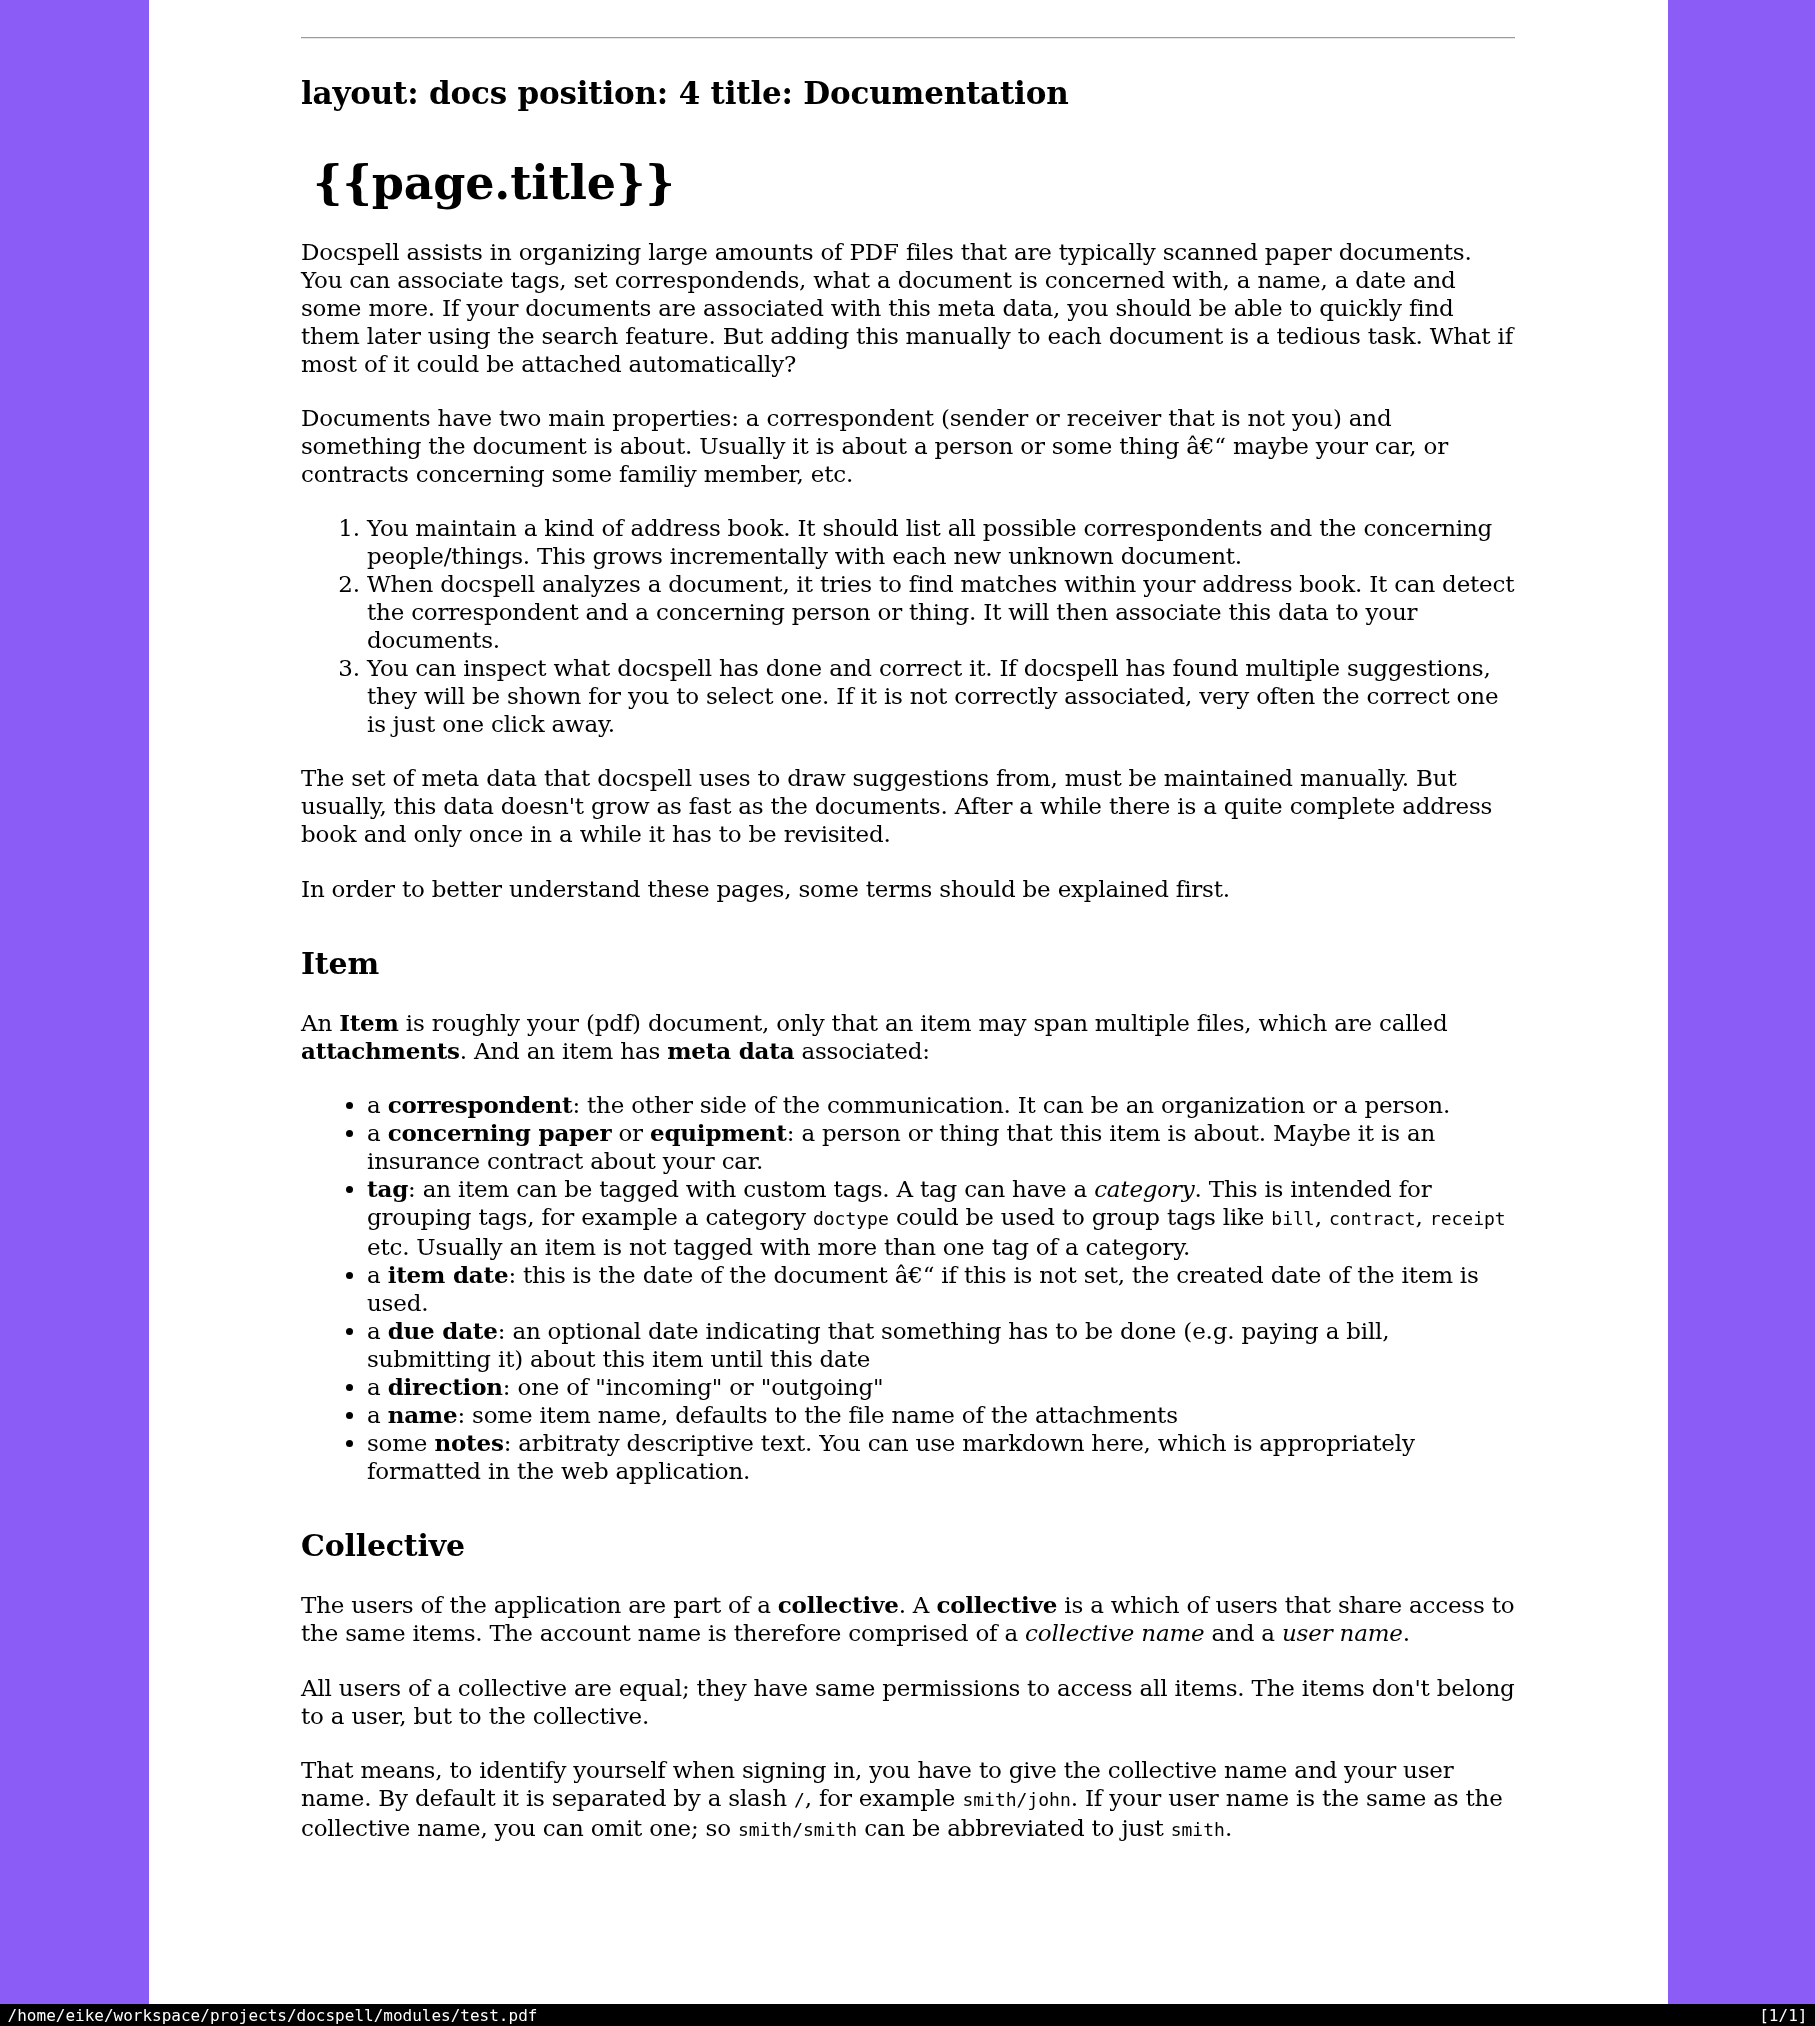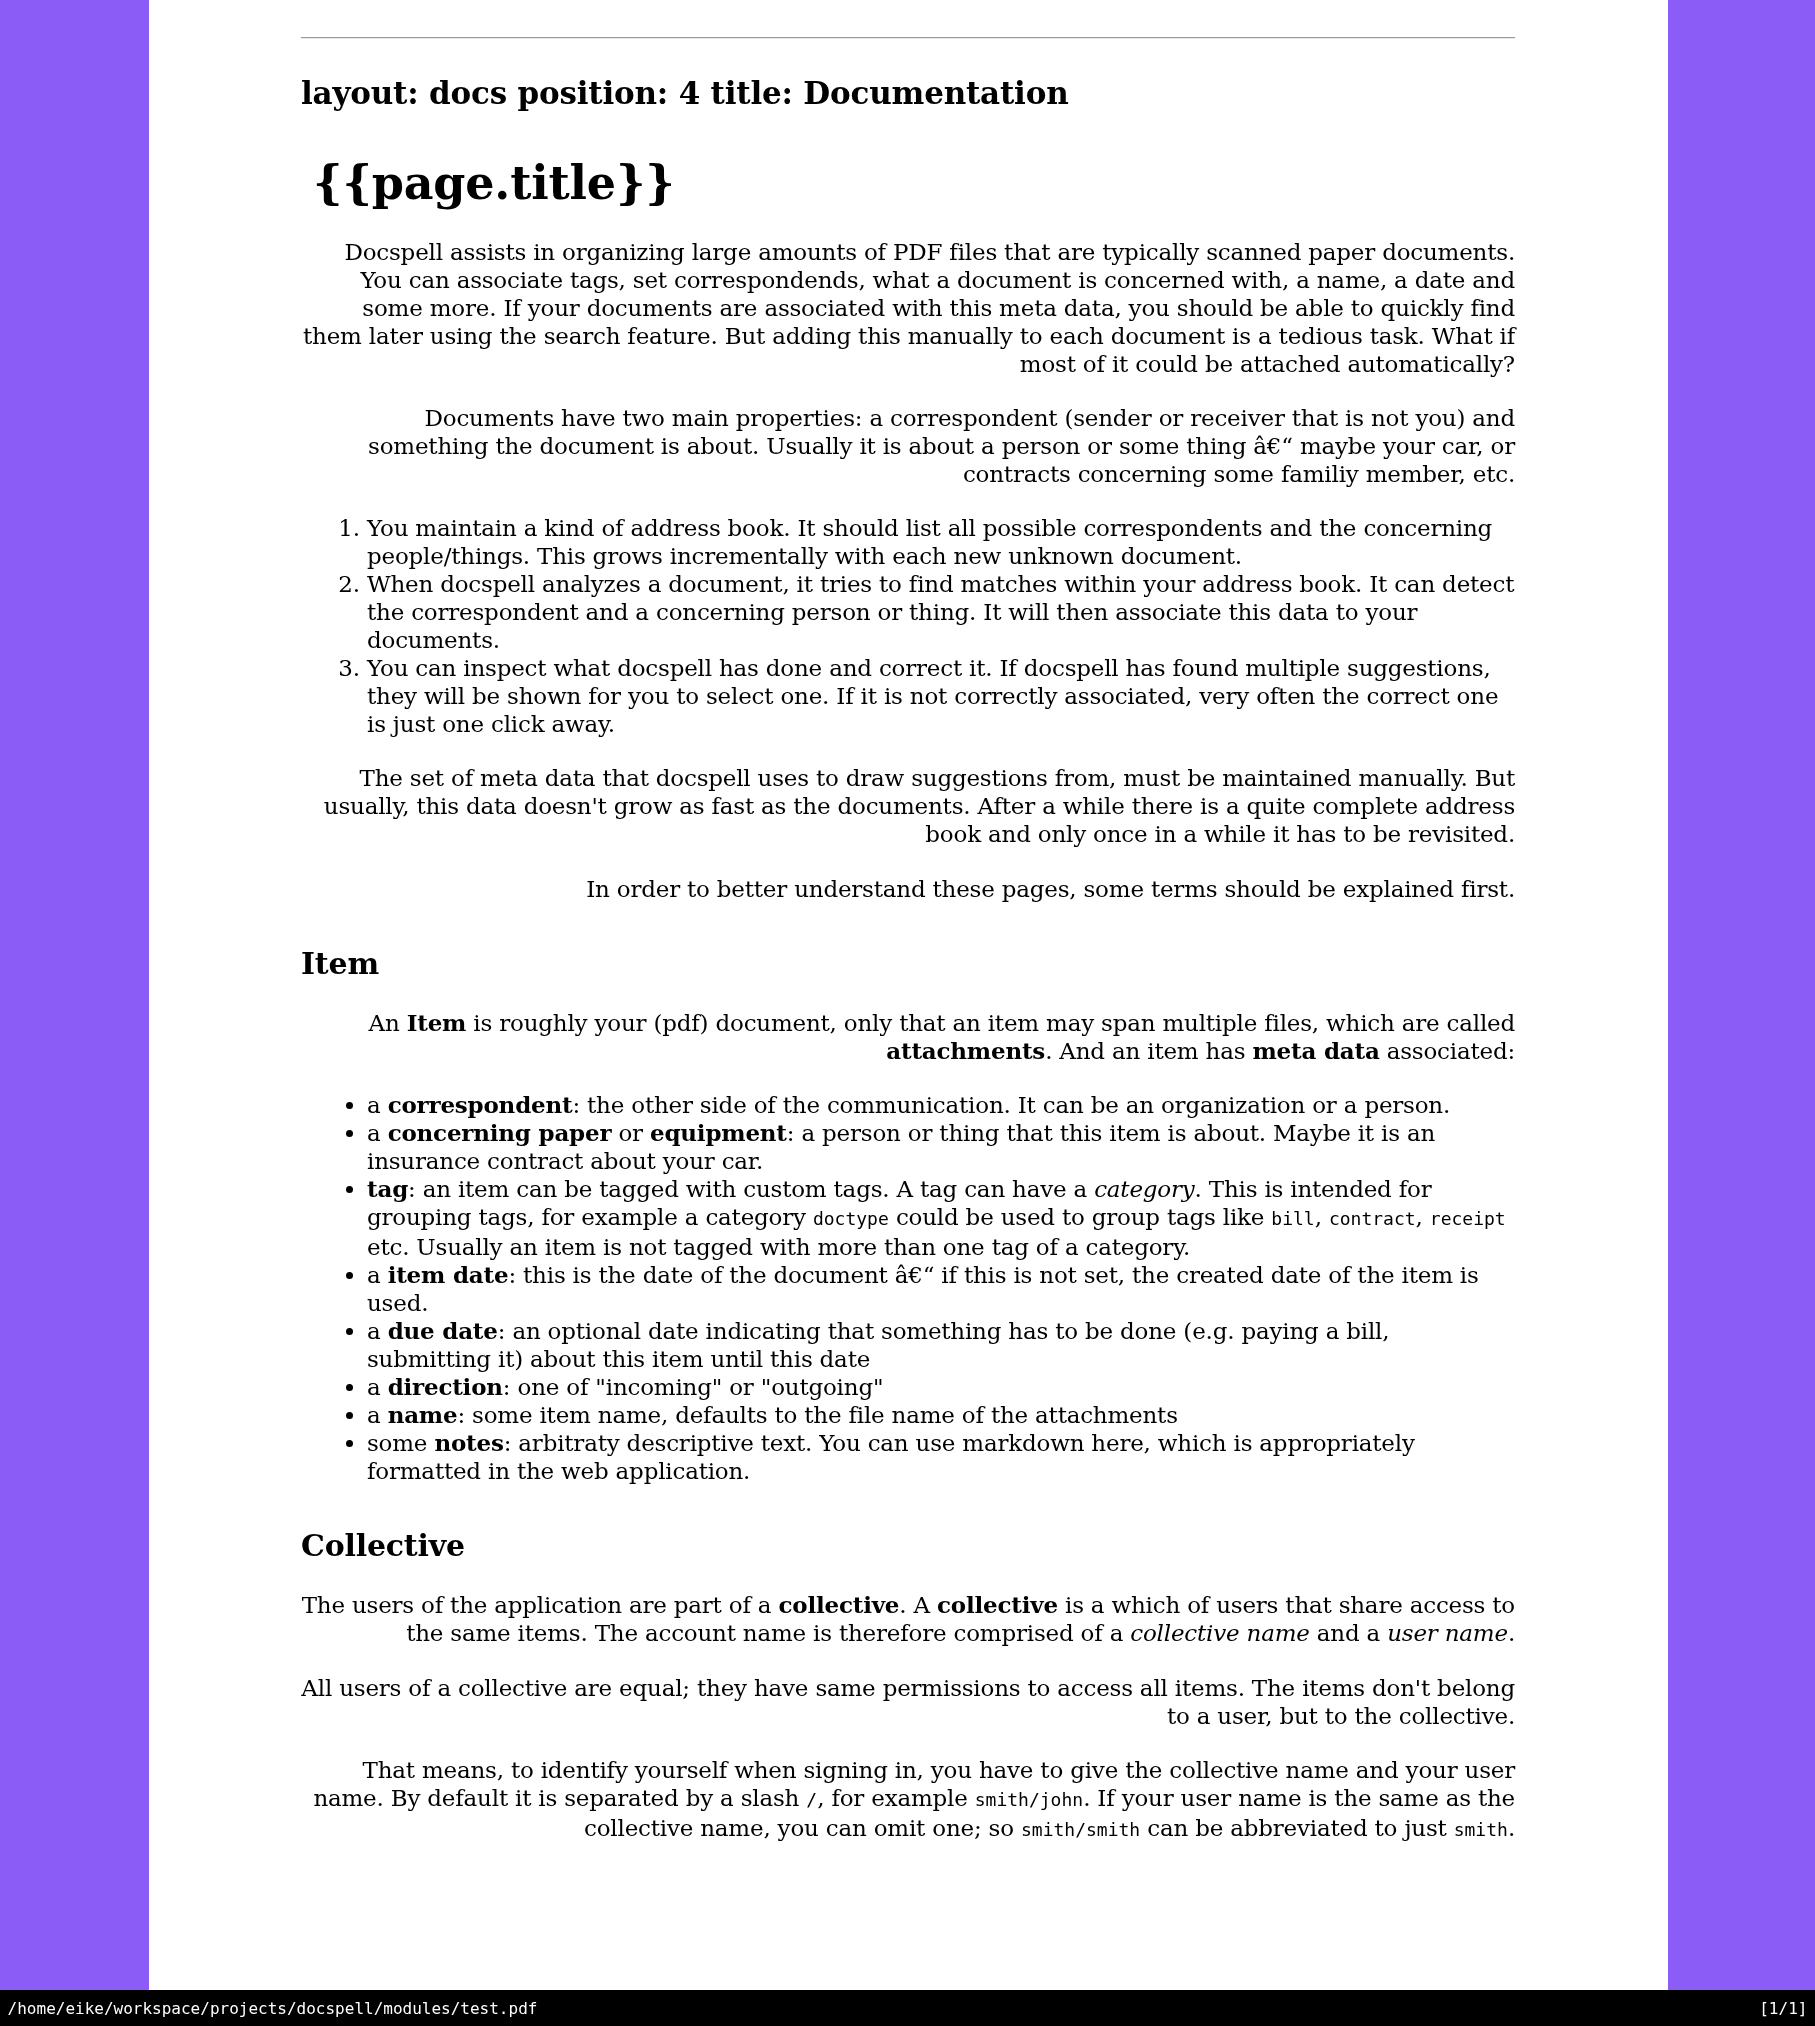--- a/index.html
+++ b/index.html
@@ -42,39 +42,39 @@
     margin: 37px 0 0 0;
   }
   .content h1, .content h2, .content h3 {
     font-weight: bold;
     color: #000000;
   }
   h3.meta-head { font-size: 31px; margin: 35px 0 0 0; line-height: 38px; }
   .content h1 { font-size: 46px; margin: 44px 0 0 12px; line-height: 55px; }
   .content h2 { font-size: 36px; margin: 42px 0 0 0; line-height: 44px; }
   .content h3.sub { font-size: 30px; margin: 42px 0 0 0; line-height: 38px; }
-  .content p { margin: 26.5px 0 0 0; text-align: right; }
+  .content p { margin: 26.5px 0 0 0; }
   .content ol, .content ul {
     margin: 25.6px 0 0 0;
     padding-left: 66px;
   }
   .content li { margin: 0; }
   .content b { font-weight: bold; }
   .content i { font-style: italic; margin-top: 9px; }
   .content code {
     font-family: "DejaVu Sans Mono", monospace;
     font-size: 18px;
     letter-spacing: 0;
   }
   .statusbar {
     position: absolute;
     left: 0;
     bottom: 0;
     width: 1815px;
-    height: 36px;
+    height: 22px;
     background: #000000;
     color: #ffffff;
     font-family: "DejaVu Sans Mono", monospace;
     font-size: 16px;
     display: flex;
     justify-content: space-between;
     align-items: center;
     padding: 0 7.6px;
     box-sizing: border-box;
   }

